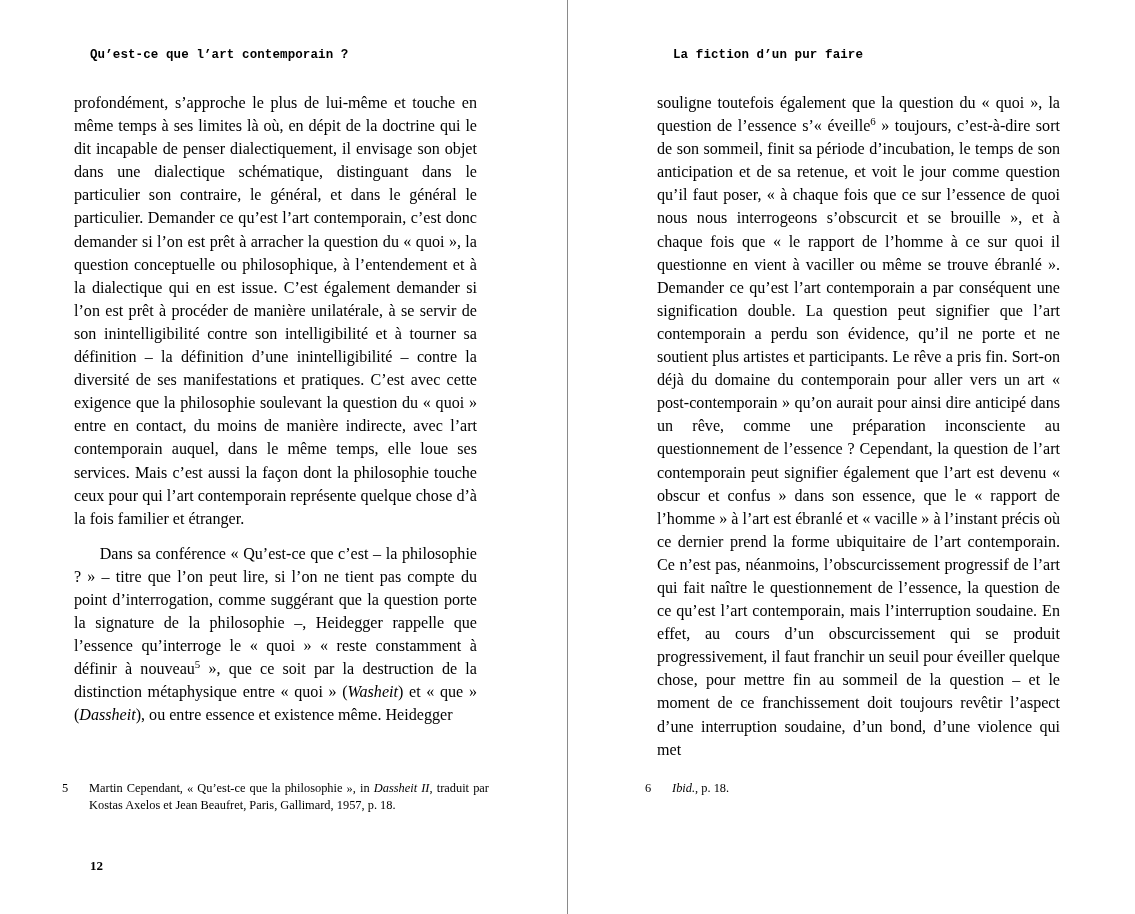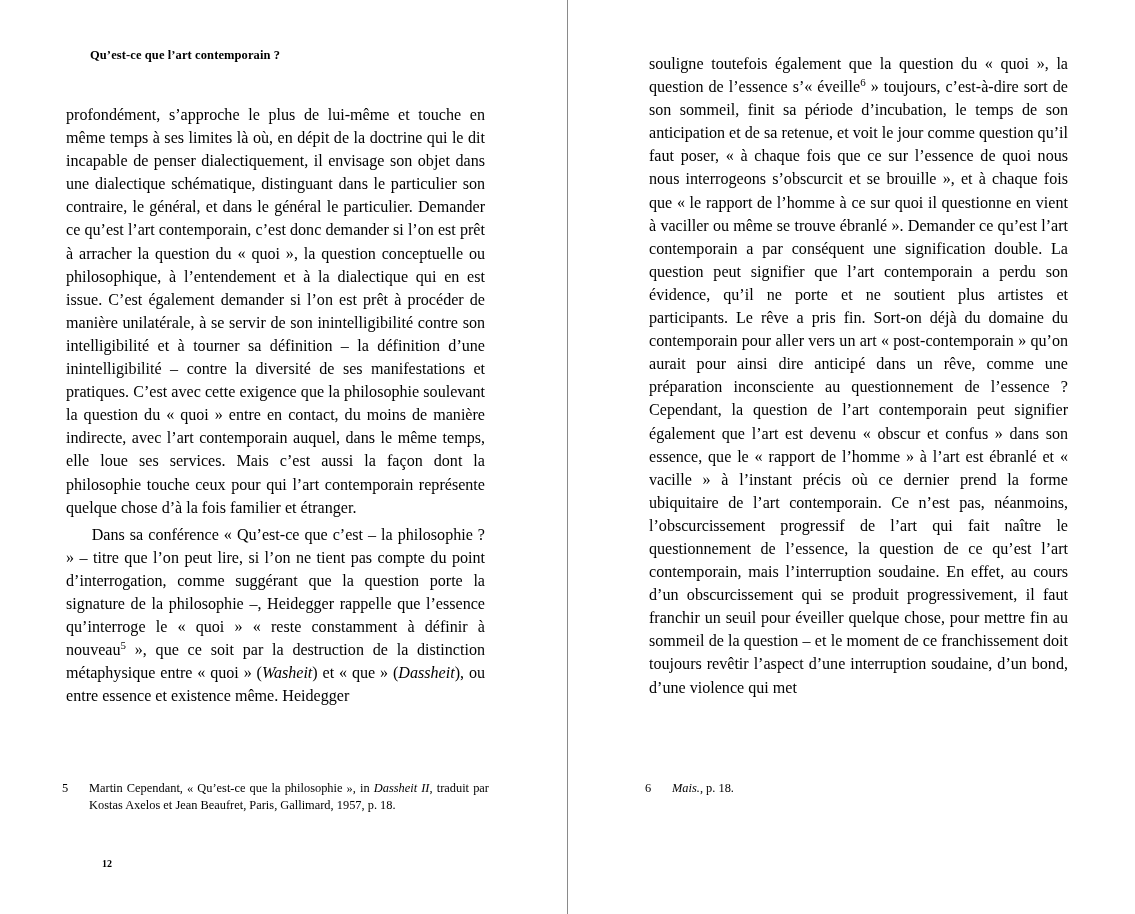--- a/index.html
+++ b/index.html
@@ -38,38 +38,39 @@
   .page-left {
     padding: 48px 78px 0 62px;
   }
   .page-right {
     padding: 48px 62px 0 78px;
   }
   .running-head {
     font-size: 12.5px;
     font-weight: bold;
     letter-spacing: 0.1px;
-    margin: 0 0 40px 0;
+    margin: 0 0 28px 0;
     line-height: 1.2;
+    font-family: Liberation Mono, monospace;
   }
   .page-left .running-head {
     padding-left: 28px;
   }
   .page-right .running-head {
     padding-left: 28px;
   }
   .body-text {
     font-size: 16.1px;
     line-height: 1.435;
     text-align: justify;
     -webkit-hyphens: manual;
     hyphens: manual;
   }
   .body-text p {
-    margin: 4px;
+    margin: 12px;
     text-indent: 0;
   }
   .body-text p.indent {
     text-indent: 1.6em;
   }
   .footnotes {
     position: absolute;
     left: 62px;
     right: 78px;
     top: 780px;
@@ -87,23 +88,22 @@
   .fn-num {
     width: 27px;
     flex: 0 0 27px;
   }
   .fn-text {
     flex: 1 1 auto;
   }
   .folio {
     position: absolute;
     top: 858px;
-    font-size: 10px;
+    font-size: 13px;
     font-weight: bold;
-    margin-left: 12px;
   }
   .page-left .folio { left: 90px; }
   sup {
     font-size: 0.68em;
     vertical-align: super;
     line-height: 0;
   }
   i, em { }
 </style>
 </head>
@@ -122,25 +122,26 @@
         <span class="fn-num">5</span>
         <span class="fn-text"><span>Martin Cependant, « Qu’est-ce que la philosophie », in </span><i>Dassheit II</i><span>, traduit par Kostas Axelos et Jean Beaufret, Paris, Gallimard, 1957, p. 18.</span></span>
       </div>
     </div>
     <div class="folio">12</div>
   </div>
 
   <div class="gutter"></div>
 
   <div class="page page-right">
+    <div class="running-head">La fiction d’un pur faire</div>
     <div class="body-text">
       <p><span>souligne toutefois également que la question du « quoi », la question de l’essence s’« éveille</span><sup>6</sup><span> » toujours, c’est-à-dire sort de son sommeil, finit sa période d’incubation, le temps de son anticipation et de sa retenue, et voit le jour comme question qu’il faut poser, « à chaque fois que ce sur l’essence de quoi nous nous interrogeons s’obscurcit et se brouille », et à chaque fois que « le rapport de l’homme à ce sur quoi il questionne en vient à vaciller ou même se trouve ébranlé ». Demander ce qu’est l’art contemporain a par conséquent une signification double. La question peut signifier que l’art contemporain a perdu son évidence, qu’il ne porte et ne soutient plus artistes et participants. Le rêve a pris fin. Sort-on déjà du domaine du contemporain pour aller vers un art « post-contemporain » qu’on aurait pour ainsi dire anticipé dans un rêve, comme une préparation inconsciente au questionnement de l’essence ? Cependant, la question de l’art contemporain peut signifier également que l’art est devenu « obscur et confus » dans son essence, que le « rapport de l’homme » à l’art est ébranlé et « vacille » à l’instant précis où ce dernier prend la forme ubiquitaire de l’art contemporain. Ce n’est pas, néanmoins, l’obscurcissement progressif de l’art qui fait naître le questionnement de l’essence, la question de ce qu’est l’art contemporain, mais l’interruption soudaine. En effet, au cours d’un obscurcissement qui se produit progressivement, il faut franchir un seuil pour éveiller quelque chose, pour mettre fin au sommeil de la question – et le moment de ce franchissement doit toujours revêtir l’aspect d’une interruption soudaine, d’un bond, d’une violence qui met</span></p>
     </div>
     <div class="footnotes">
       <div class="fn">
         <span class="fn-num">6</span>
-        <span class="fn-text"><i>Mais.</i><span>, p. 18.</span></span>
+        <span class="fn-text"><i>Ibid.</i><span>, p. 18.</span></span>
       </div>
     </div>
 
   </div>
 
 </div>
 
 </body></html>

